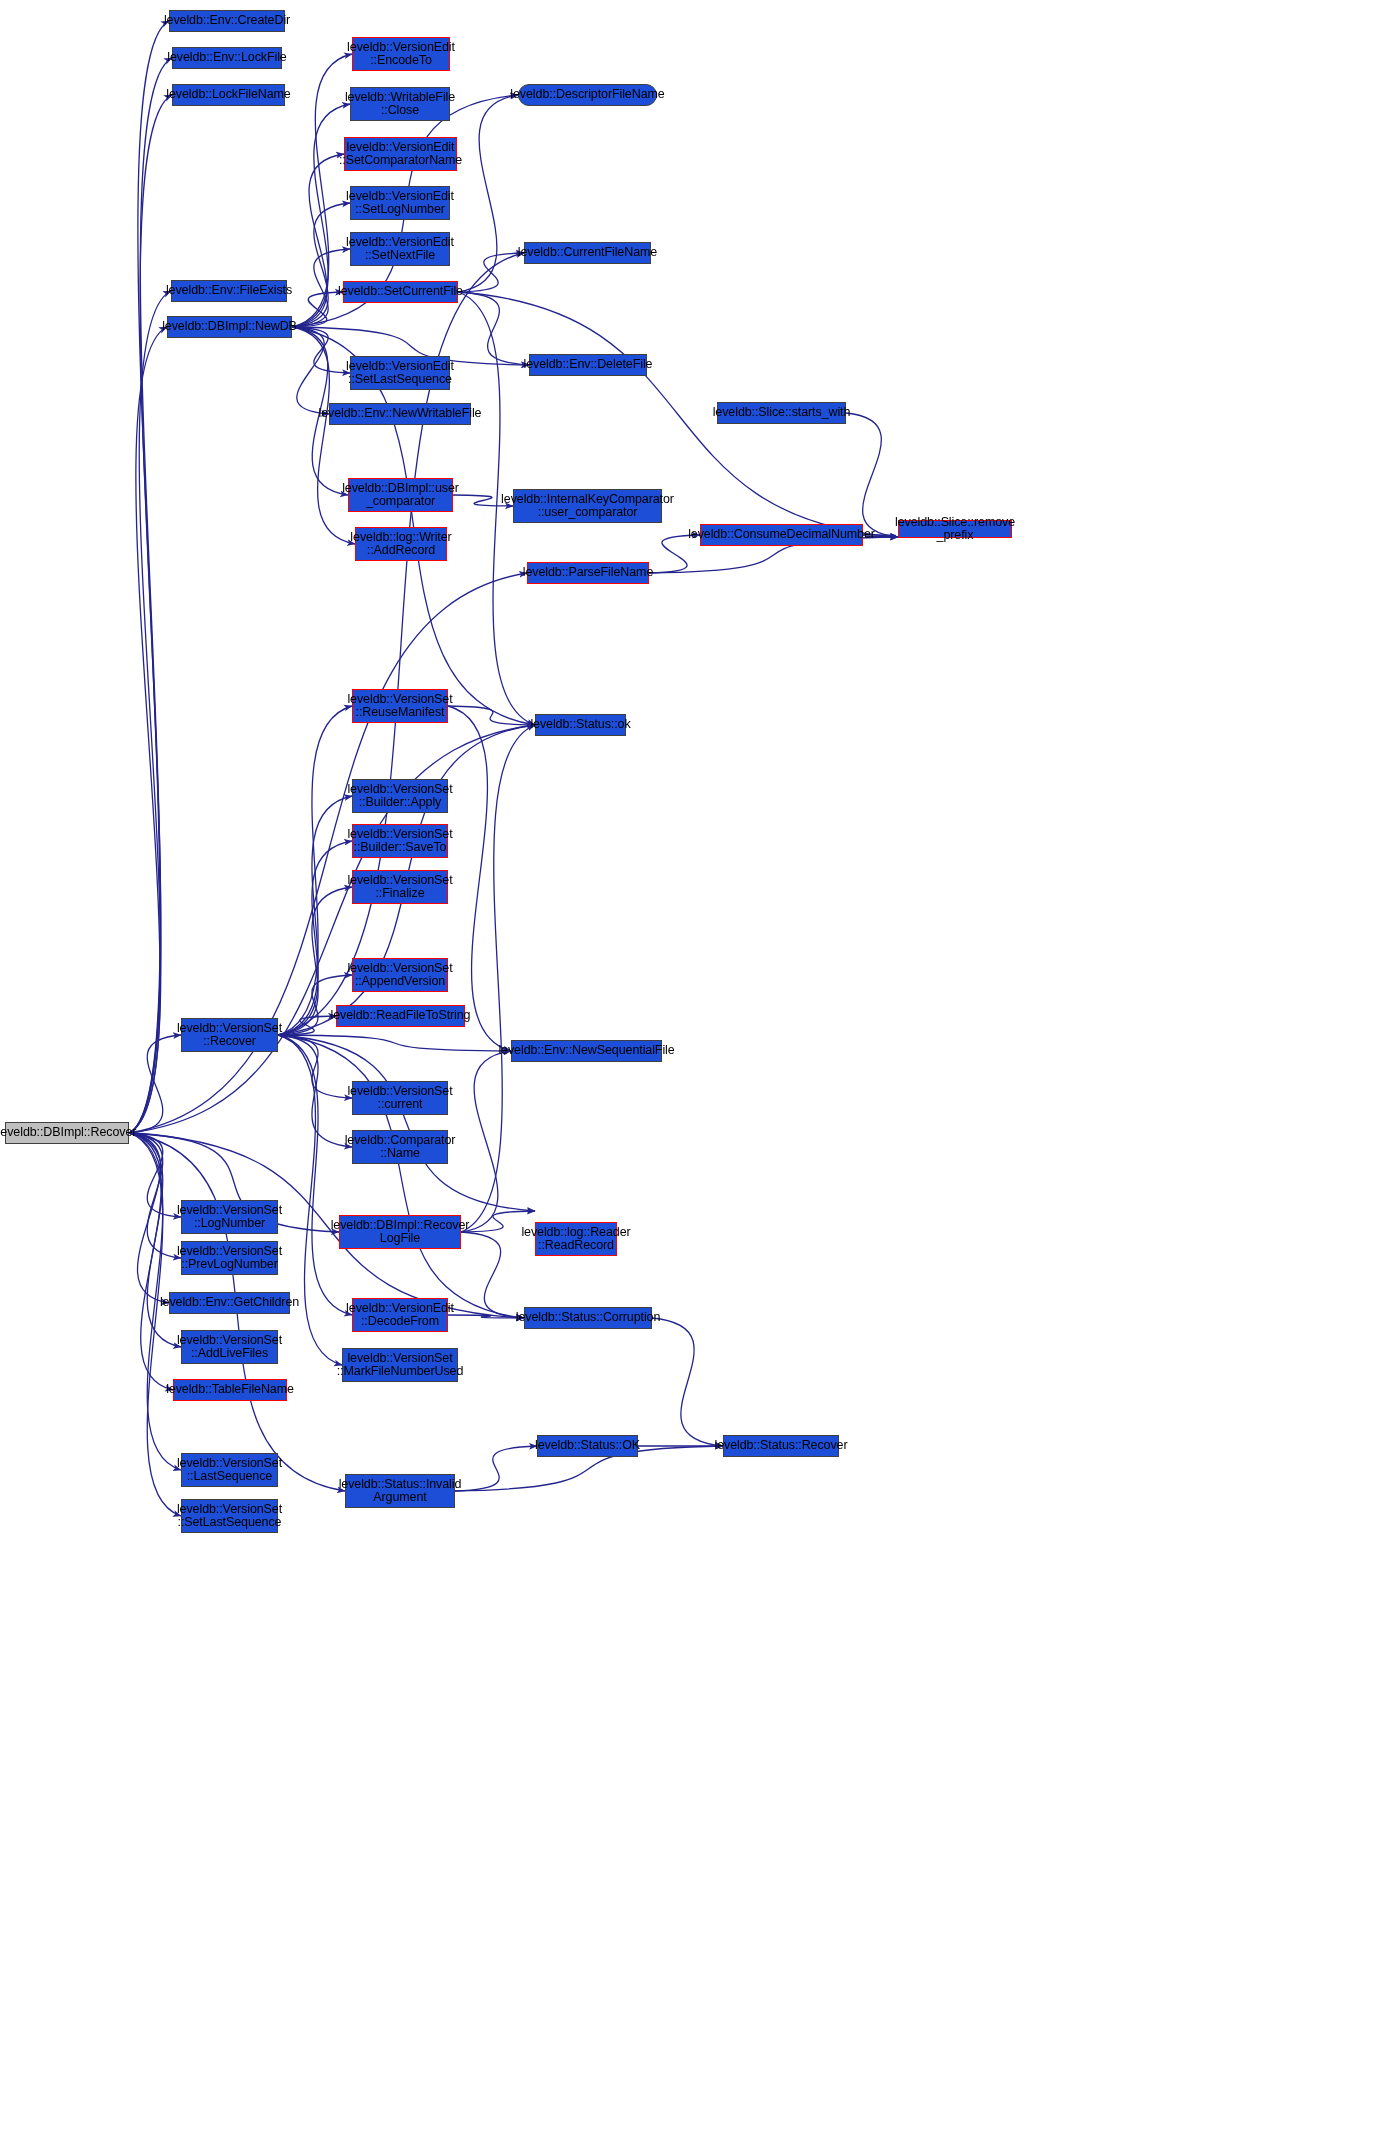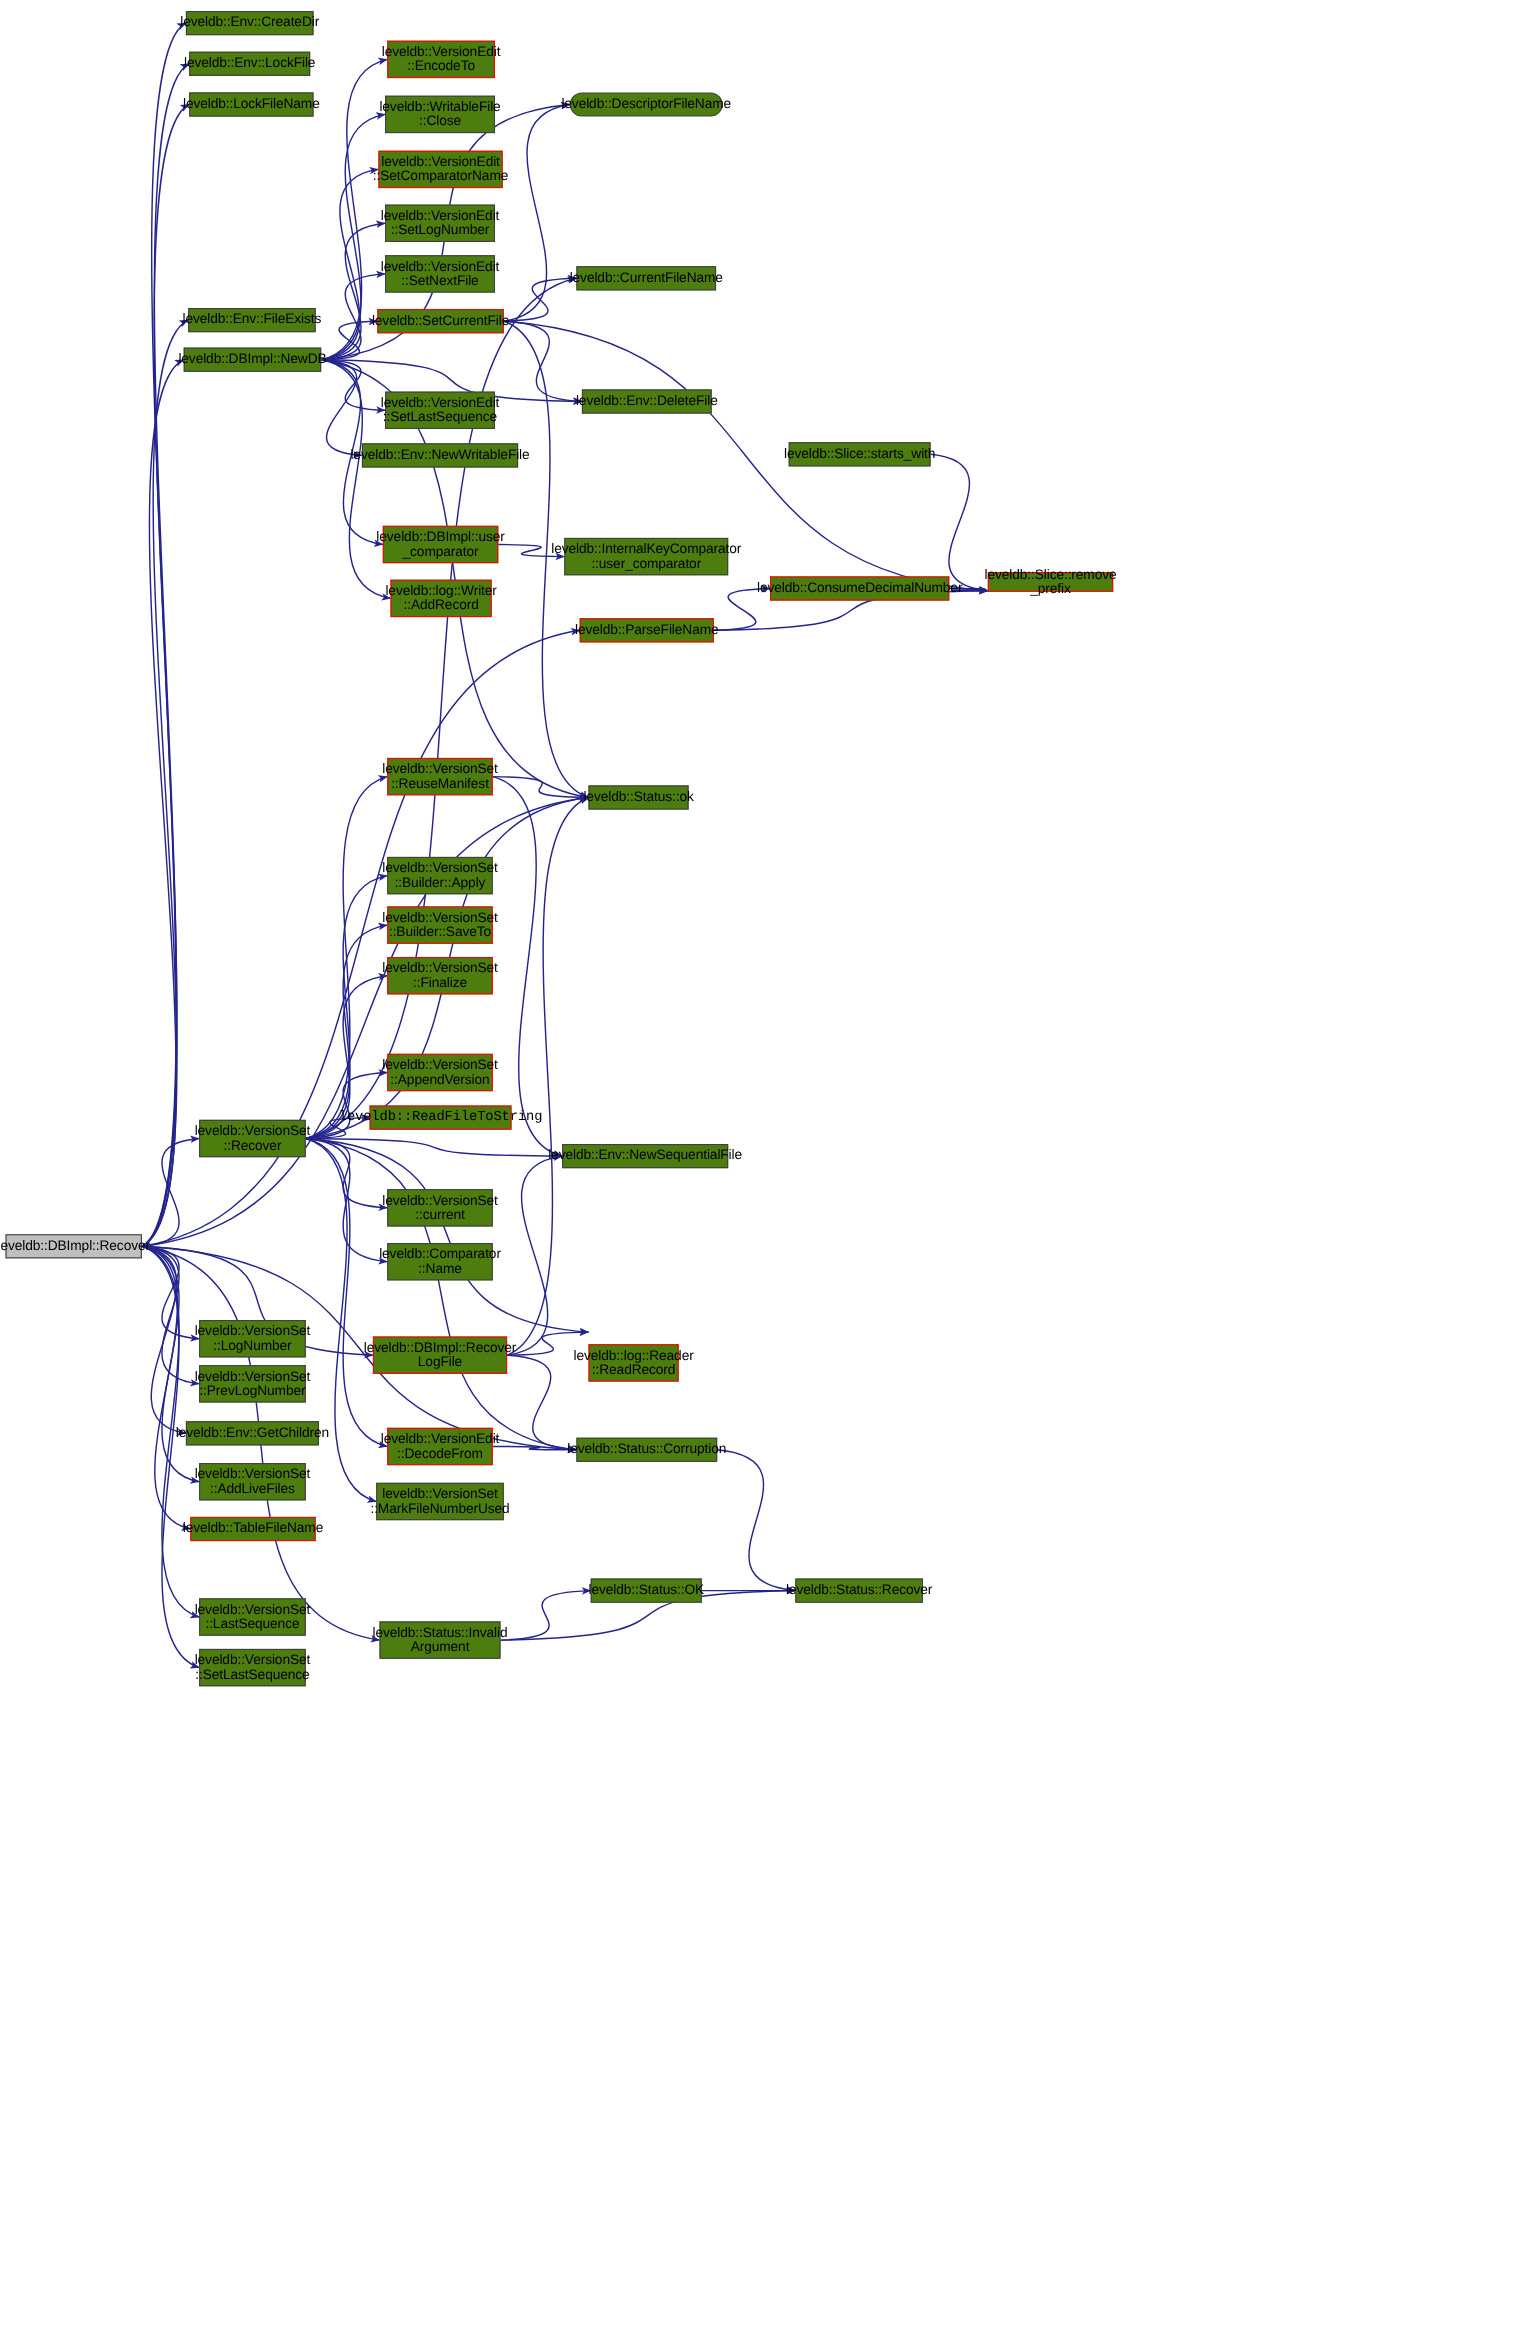--- a/index.html
+++ b/index.html
@@ -7,21 +7,21 @@
   #canvas{position:relative;width:1375px;height:2130px;background:#ffffff;overflow:hidden;}
   svg.edges{position:absolute;left:0;top:0;width:1375px;height:2130px;pointer-events:none;}
   .node{
     position:absolute;
     box-sizing:border-box;
     display:flex;align-items:center;justify-content:center;
     text-align:center;
     font-size:12.5px;
     line-height:13.5px;
     color:#000000;
-    background:#4d7c0f;
+    background:#1d4ed8;
     border:1px solid #404040;
     white-space:pre;
     letter-spacing:-0.1px;
   }
   .node.red{border:1px solid #ff0000;}
   .node.root{background:#bfbfbf;border:1px solid #404040;}
   .node span{display:block;}
 </style>
 </head>
 <body>
@@ -142,21 +142,21 @@
 ::ReuseManifest</span></div>
       <div class="node" style="left: 535px; top: 714px; width: 91px; height: 22px;"><span>leveldb::Status::ok</span></div>
       <div class="node" style="left: 352px; top: 779px; width: 96px; height: 34px;"><span>leveldb::VersionSet
 ::Builder::Apply</span></div>
       <div class="node red" style="left: 352px; top: 824px; width: 96px; height: 34px;"><span>leveldb::VersionSet
 ::Builder::SaveTo</span></div>
       <div class="node red" style="left: 352px; top: 870px; width: 96px; height: 34px;"><span>leveldb::VersionSet
 ::Finalize</span></div>
       <div class="node red" style="left: 352px; top: 958px; width: 96px; height: 34px;"><span>leveldb::VersionSet
 ::AppendVersion</span></div>
-      <div class="node red" style="left: 336px; top: 1005px; width: 129px; height: 22px; font-family: Liberation Mono, monospace;"><span>leveldb::ReadFileToString</span></div>
+      <div class="node red" style="left: 336px; top: 1005px; width: 129px; height: 22px;"><span>leveldb::ReadFileToString</span></div>
       <div class="node" style="left: 181px; top: 1018px; width: 97px; height: 34px;"><span>leveldb::VersionSet
 ::Recover</span></div>
       <div class="node" style="left: 511px; top: 1040px; width: 151px; height: 22px;"><span>leveldb::Env::NewSequentialFile</span></div>
       <div class="node" style="left: 352px; top: 1081px; width: 96px; height: 34px;"><span>leveldb::VersionSet
 ::current</span></div>
       <div class="node" style="left: 352px; top: 1130px; width: 96px; height: 34px;"><span>leveldb::Comparator
 ::Name</span></div>
       <div class="node" style="left: 181px; top: 1200px; width: 97px; height: 34px;"><span>leveldb::VersionSet
 ::LogNumber</span></div>
       <div class="node" style="left: 181px; top: 1241px; width: 97px; height: 34px;"><span>leveldb::VersionSet

